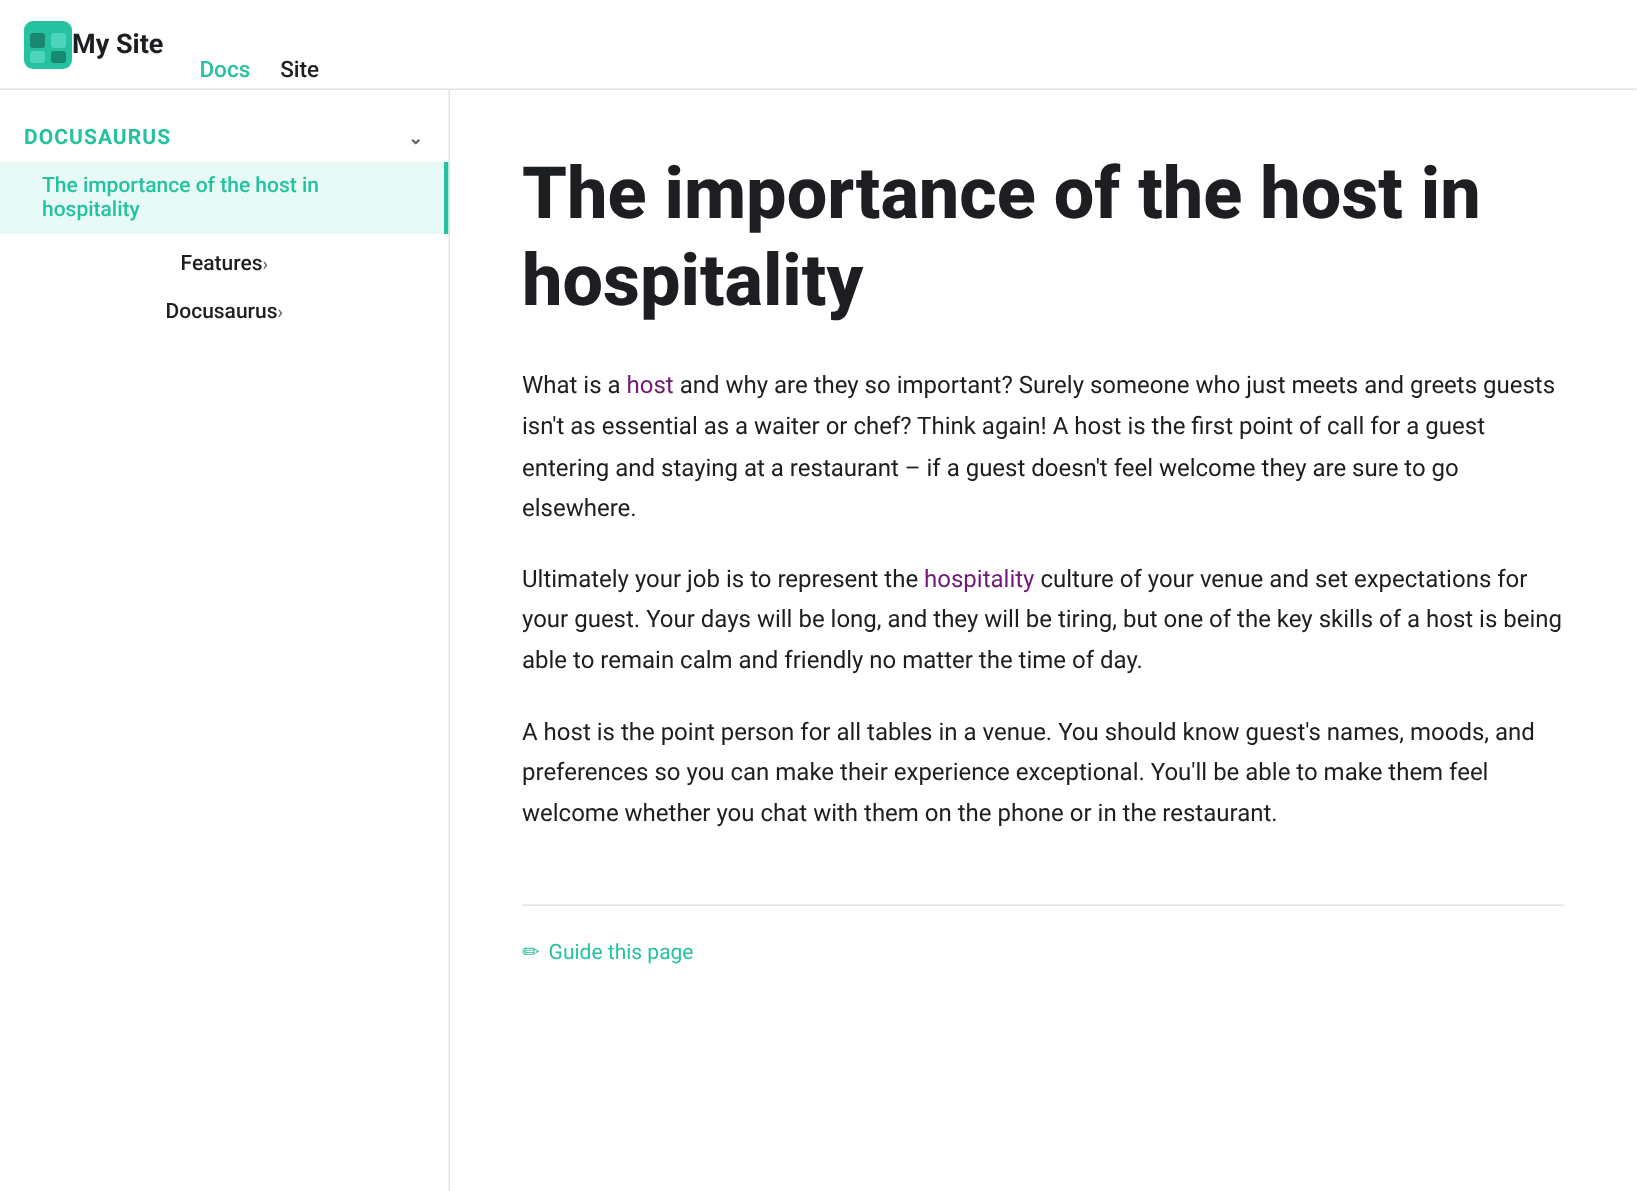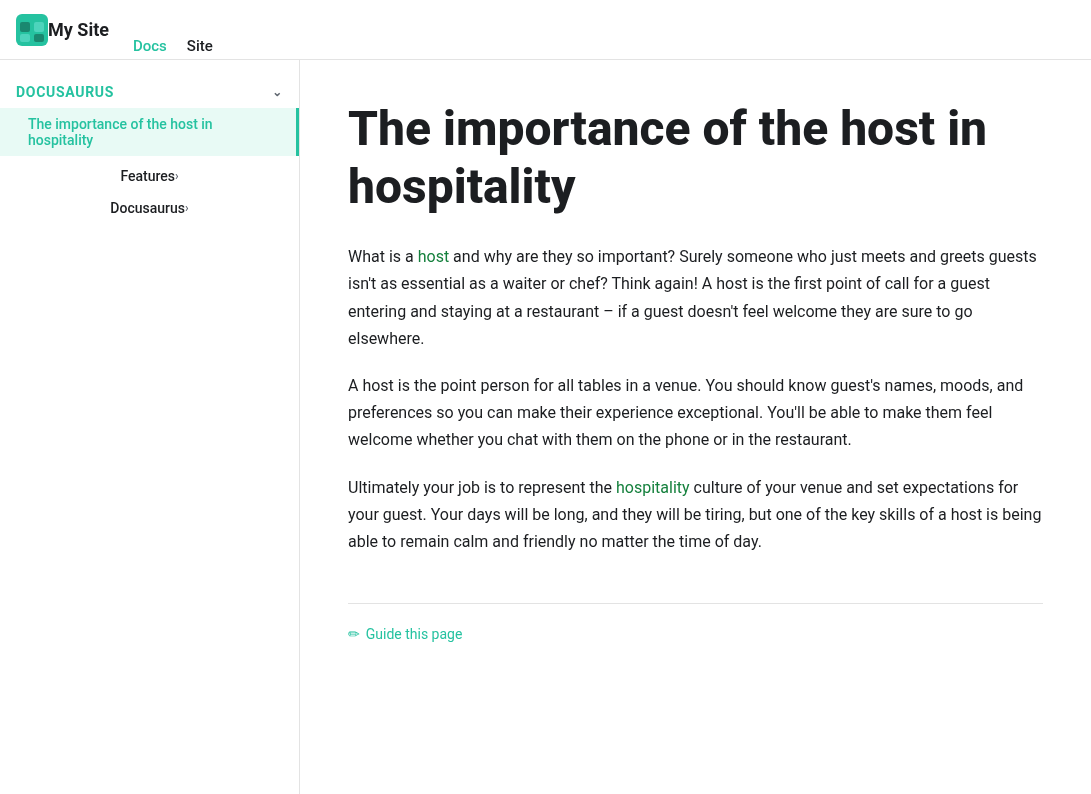--- a/index.html
+++ b/index.html
@@ -141,21 +141,21 @@
       color: #1c1e21;
       margin-bottom: 28px;
     }
     .content-paragraph {
       font-size: 16px;
       line-height: 1.7;
       color: #1c1e21;
       margin-bottom: 20px;
     }
     .link-green {
-      color: #15803d;
+      color: #701a75;
       text-decoration: none;
     }
     .edit-link-section {
       margin-top: 48px;
       padding-top: 20px;
       border-top: 1px solid #e3e3e3;
     }
     .edit-link {
       display: inline-flex;
       align-items: center;
@@ -212,25 +212,25 @@
     </div>
   </aside>
 
   <main class="main-content">
     <h1 class="page-title">The importance of the host in hospitality</h1>
 
     <p class="content-paragraph">
       <span>What is a </span><a class="link-green">host</a><span> and why are they so important? Surely someone who just meets and greets guests isn't as essential as a waiter or chef? Think again! A host is the first point of call for a guest entering and staying at a restaurant – if a guest doesn't feel welcome they are sure to go elsewhere.</span>
     </p>
 
-    <p class="content-paragraph">A host is the point person for all tables in a venue. You should know guest's names, moods, and preferences so you can make their experience exceptional. You'll be able to make them feel welcome whether you chat with them on the phone or in the restaurant.</p>
-
     <p class="content-paragraph">
       <span>Ultimately your job is to represent the </span><a class="link-green">hospitality</a><span> culture of your venue and set expectations for your guest. Your days will be long, and they will be tiring, but one of the key skills of a host is being able to remain calm and friendly no matter the time of day.</span>
     </p>
+
+    <p class="content-paragraph">A host is the point person for all tables in a venue. You should know guest's names, moods, and preferences so you can make their experience exceptional. You'll be able to make them feel welcome whether you chat with them on the phone or in the restaurant.</p>
 
 
     <div class="edit-link-section">
       <a class="edit-link">
         <span class="edit-icon">✏</span>
         <span>Guide this page</span>
       </a>
     </div>
   </main>
 

